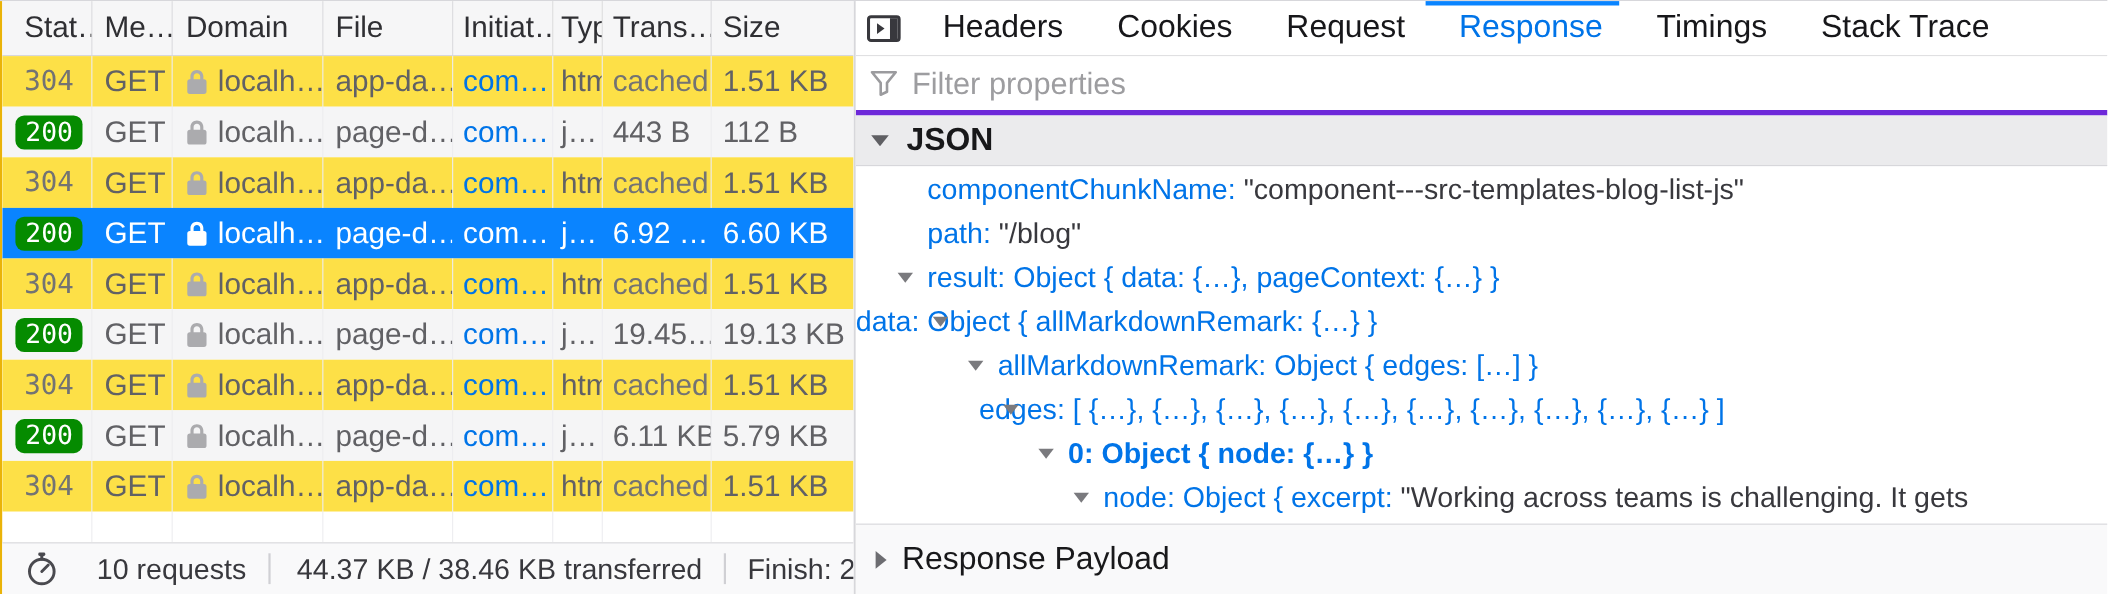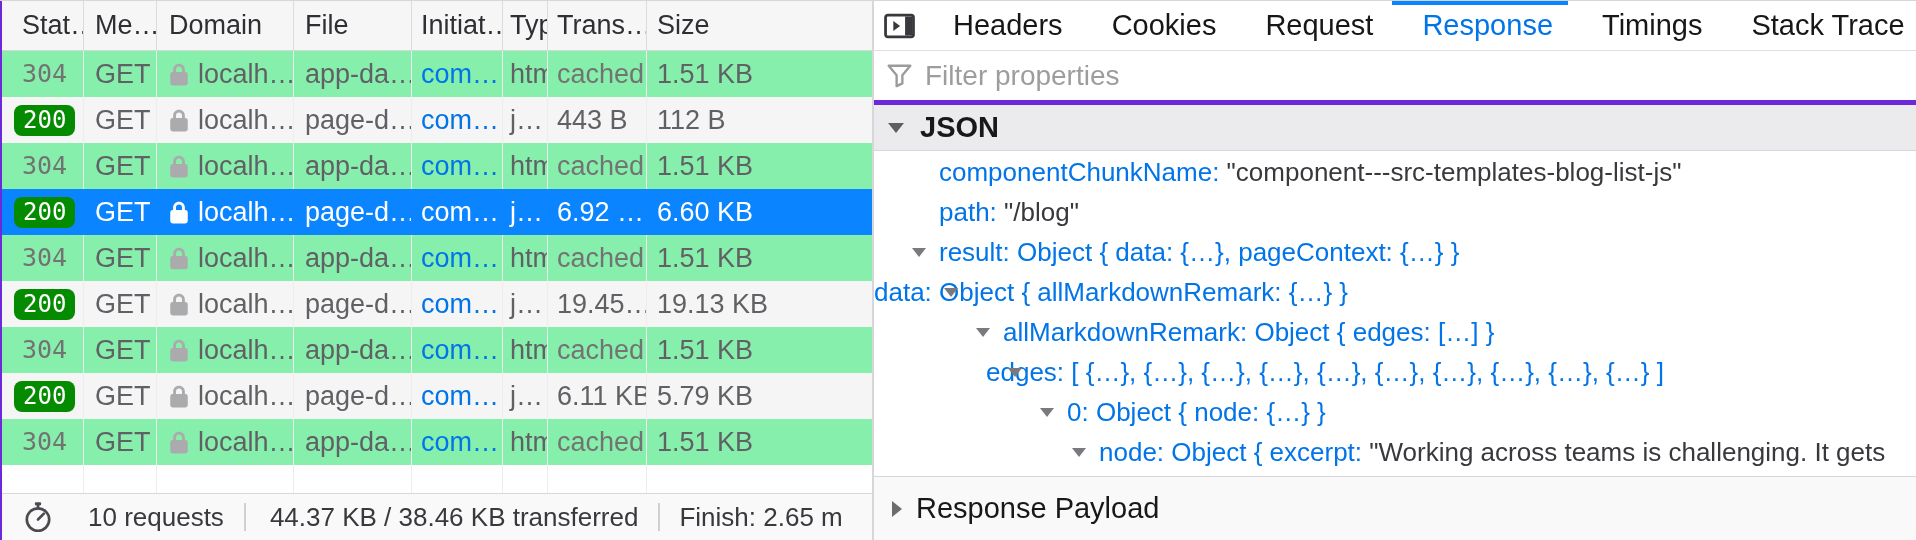--- a/index.html
+++ b/index.html
@@ -2,31 +2,31 @@
 <html style="--accent: #0a84ff; --link: #0074e8; --ok: #058b00;"><head>
 <meta charset="utf-8">
 <style>
   * { margin:0; padding:0; box-sizing:border-box; }
   html,body { width:1916px; height:540px; overflow:hidden; background:#fff;
     font-family:"Liberation Sans","DejaVu Sans",sans-serif; }
   .app { position:relative; width:1916px; height:540px; display:flex;
     border-top:1px solid #d7d7db; background:#fff; }
 
   
-  .net-panel { position:relative; width:872px; height:100%; overflow:hidden;
-    border-left:2px solid #6d28d9; }
+  .net-panel { position:relative; width:776px; height:100%; overflow:hidden;
+    border-left:2px solid #eab308; }
   .grid-row { display:grid; grid-template-columns:82px 73px 137px 118px 91px 45px 99px 131px; }
   .net-header { height:50px; background:#f6f6f7; border-bottom:1px solid #d7d7db; }
   .hcell { font-size:27px; color:#2f2f33; line-height:48px; padding-left:18px;
     border-right:1px solid #dcdcde; overflow:hidden; white-space:nowrap; }
   .hcell.c5 { padding-left:7px; }
   .hcell:last-child { border-right:none; }
 
   .net-rows { position:absolute; top:50px; left:0; right:0; bottom:47px; overflow:hidden; }
-  .nrow { height:46px; background:#86efac; cursor:default; }
+  .nrow { height:46px; background:#fde047; cursor:default; }
   .nrow.shaded { background:#f5f5f6; }
   .nrow.selected { background:var(--accent,#0a84ff); }
   .ncell { font-size:27px; color:#616165; line-height:46px; white-space:nowrap;
     overflow:hidden; border-right:1px solid #ededf0; display:flex; align-items:center; }
   .nrow.selected .ncell { border-right-color:transparent; }
   .nrow.selected .ncell, .nrow.selected .ncell span { color:#fff !important; }
   .c0 { padding-left:20px; } .c1 { padding-left:11px; } .c2 { padding-left:12px; }
   .c3 { padding-left:11px; } .c4 { padding-left:9px; } .c5 { padding-left:7px; }
   .c6 { padding-left:9px; } .c7 { padding-left:10px; border-right:none !important; }
   .st-num { font-family:"DejaVu Sans Mono",monospace; font-size:25px; color:#737373; }
@@ -464,21 +464,21 @@
       <span class="sect-label">JSON</span>
     </div>
 
     <div class="tree">
         <div class="tree-row" style="padding-left: 65px;"><span class="k">componentChunkName: </span><span class="v">"component---src-templates-blog-list-js"</span></div>
         <div class="tree-row" style="padding-left: 65px;"><span class="k">path: </span><span class="v">"/blog"</span></div>
         <div class="tree-row" style="padding-left: 65px;"><span class="tw" style="left: 38px;"></span><span class="k">result: </span><span class="sum">Object { data: {…}, pageContext: {…} }</span></div>
         <div class="tree-row" style=""><span class="tw" style="left: 70px;"></span><span class="k">data: </span><span class="sum">Object { allMarkdownRemark: {…} }</span></div>
         <div class="tree-row" style="padding-left: 129px;"><span class="tw" style="left: 102px;"></span><span class="k">allMarkdownRemark: </span><span class="sum">Object { edges: […] }</span></div>
         <div class="tree-row" style="padding-left: 112px;"><span class="tw" style="left: 134px;"></span><span class="k">edges: </span><span class="sum">[ {…}, {…}, {…}, {…}, {…}, {…}, {…}, {…}, {…}, {…} ]</span></div>
-        <div class="tree-row" style="padding-left: 193px;"><span class="tw" style="left: 166px;"></span><span class="k">0: </span><span class="sum">Object { node: {…} }</span></div>
+        <div class="tree-row" style="padding-left: 193px; font-weight: bold;"><span class="tw" style="left: 166px;"></span><span class="k">0: </span><span class="sum">Object { node: {…} }</span></div>
         <div class="tree-row hang" style="padding-left: 330px; text-indent: -105px;"><span class="tw" style="left: 198px;"></span><span class="k">node: </span><span class="sum">Object { excerpt: </span><span class="v">"Working across teams is challenging. It gets especially tricky when one team depends on another to make progress on their own tasks. For</span></div>
       </div>
 
     <div class="payload-bar">
       <span class="tw-right"></span>
       <span class="sect-label">Response Payload</span>
     </div>
   </section>
 </div>
 

